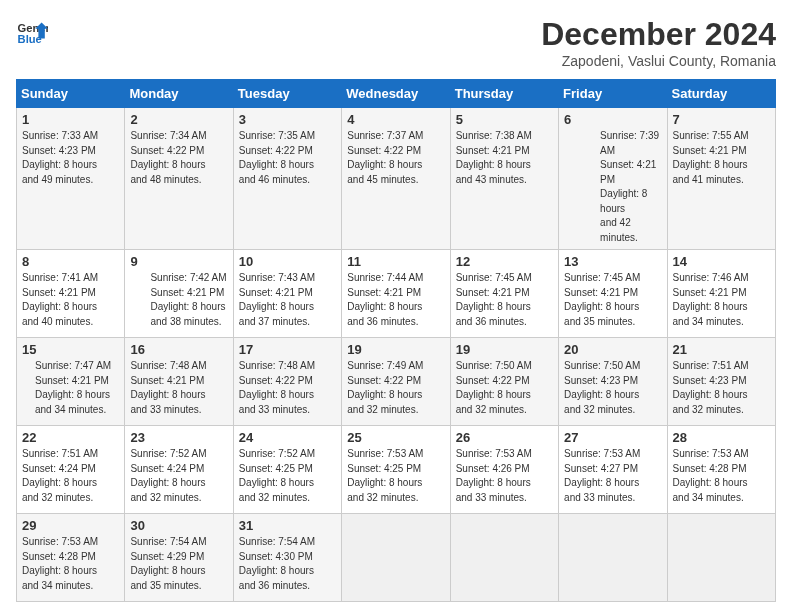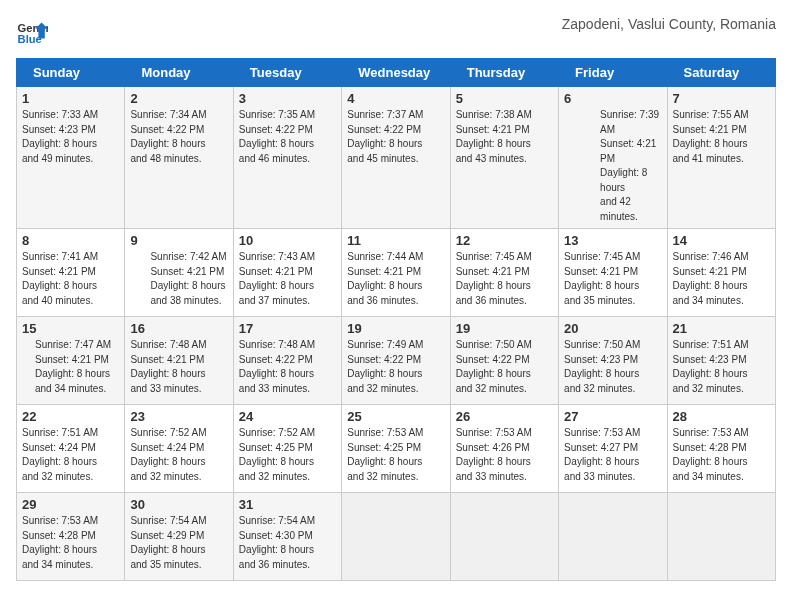--- a/index.html
+++ b/index.html
@@ -40,21 +40,21 @@
     table {
       width: 100%;
       border-collapse: collapse;
       table-layout: fixed;
     }
     thead tr th {
       background: #1a6fc4;
       color: #fff;
       font-size: 13px;
       font-weight: bold;
-      padding: 6px 16px;
+      padding: 6px 4px;
       text-align: left;
       border: 1px solid #1a6fc4;
     }
     tbody tr td {
       border: 1px solid #ccc;
       vertical-align: top;
       padding: 4px 5px;
       font-size: 10.5px;
       color: #333;
       background: #fff;
@@ -87,20 +87,21 @@
 
 <div class="header">
   <div class="logo">
     <svg class="logo-icon" viewBox="0 0 40 40">
       <text x="2" y="20" font-size="14" font-weight="bold" fill="#333">General</text>
       <text x="2" y="34" font-size="14" font-weight="bold" fill="#1a6fc4">Blue</text>
       <polygon points="32,8 40,16 36,16 36,28 28,28 28,16 24,16" fill="#1a6fc4"></polygon>
     </svg>
   </div>
   <div class="title-block">
+    <div class="month-title">December 2024</div>
     <div class="subtitle">Zapodeni, Vaslui County, Romania</div>
   </div>
 </div>
 
 <table>
   <thead>
     <tr>
     <th>Sunday</th>
         <th>Monday</th>
         <th>Tuesday</th>

